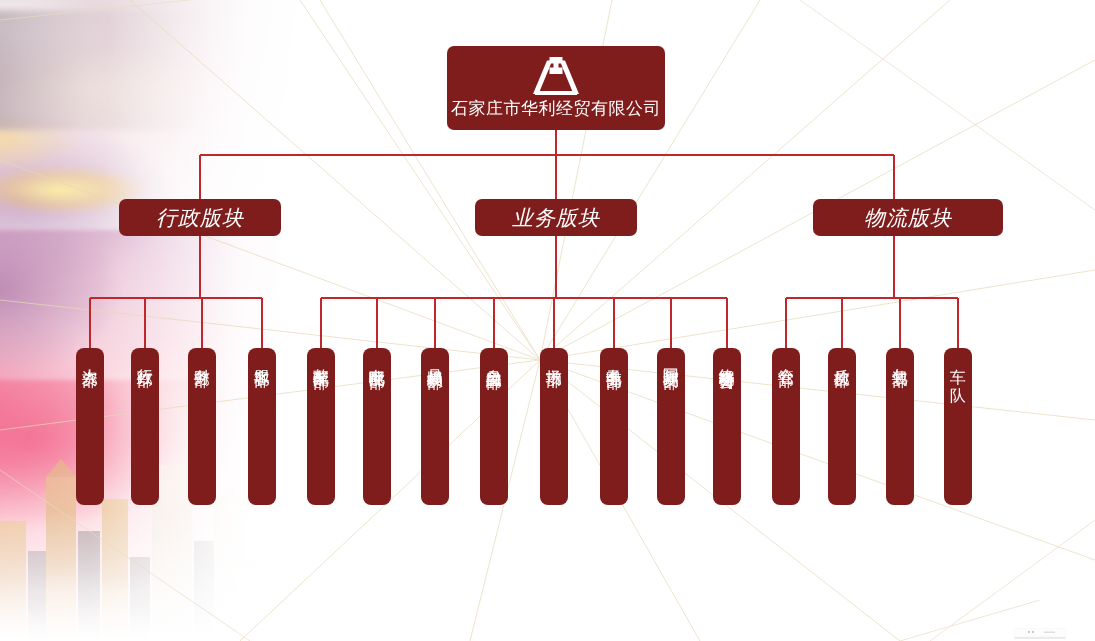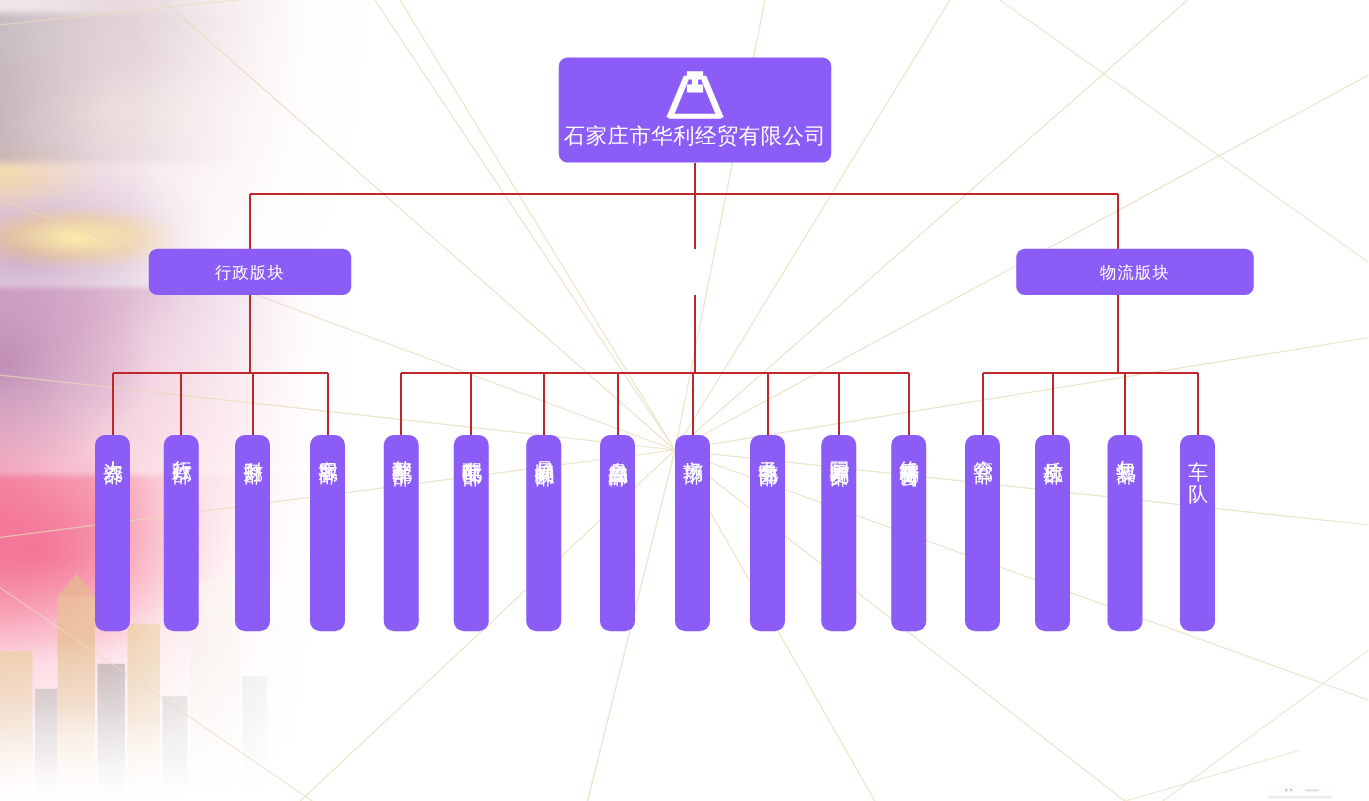--- a/index.html
+++ b/index.html
@@ -118,21 +118,21 @@
     position: absolute;
     inset: 0;
   }
   .connectors {
     position: absolute;
     inset: 0;
   }
 
   .node {
     position: absolute;
-    background: #8b5cf6;
+    background: #7f1d1d;
     color: #ffffff;
     box-sizing: border-box;
   }
 
   
   .node-root {
     left: 447px;
     top: 46px;
     width: 218px;
     height: 84px;
@@ -158,22 +158,23 @@
 
   
   .node-div {
     top: 199px;
     height: 37px;
     width: 160px;
     border-radius: 7px;
     display: flex;
     align-items: center;
     justify-content: center;
-    font-size: 13px;
+    font-size: 21px;
     letter-spacing: 1px;
+    font-style: italic;
   }
 
   
   .node-dept {
     top: 348px;
     width: 28px;
     height: 157px;
     border-radius: 8px;
     display: flex;
     align-items: flex-start;
@@ -321,20 +322,23 @@
         <path d="M 22.5 6.5 L 18 6.5 L 4 40 L 9.5 40 L 21.5 11 Z" fill="#ffffff"></path>
         <path d="M 31.5 6.5 L 36 6.5 L 50 40 L 44.5 40 L 32.5 11 Z" fill="#ffffff"></path>
         <rect x="6" y="37" width="42" height="4" fill="#ffffff"></rect>
       </svg>
       <div class="root-label">石家庄市华利经贸有限公司</div>
     </div>
 
     <div class="node node-div" style="left:119px;width:162px">
       <span>行政版块</span>
     </div>
+    <div class="node node-div" style="left:475px;width:162px">
+      <span>业务版块</span>
+    </div>
     <div class="node node-div" style="left:813px;width:190px">
       <span>物流版块</span>
     </div>
 
     <div class="node node-dept" style="left:76px">
       <span class="dept-label">人资部</span>
     </div>
     <div class="node node-dept" style="left:131px">
       <span class="dept-label">行政部</span>
     </div>

